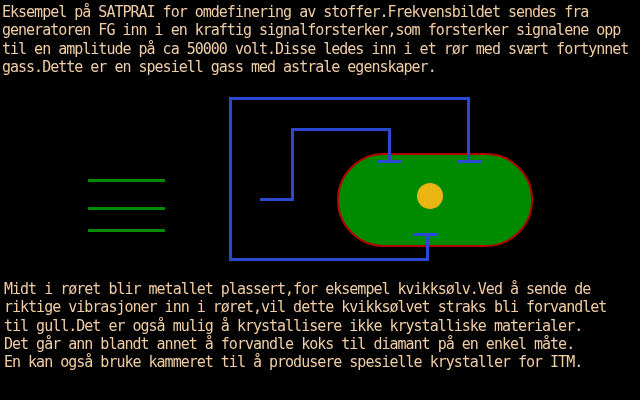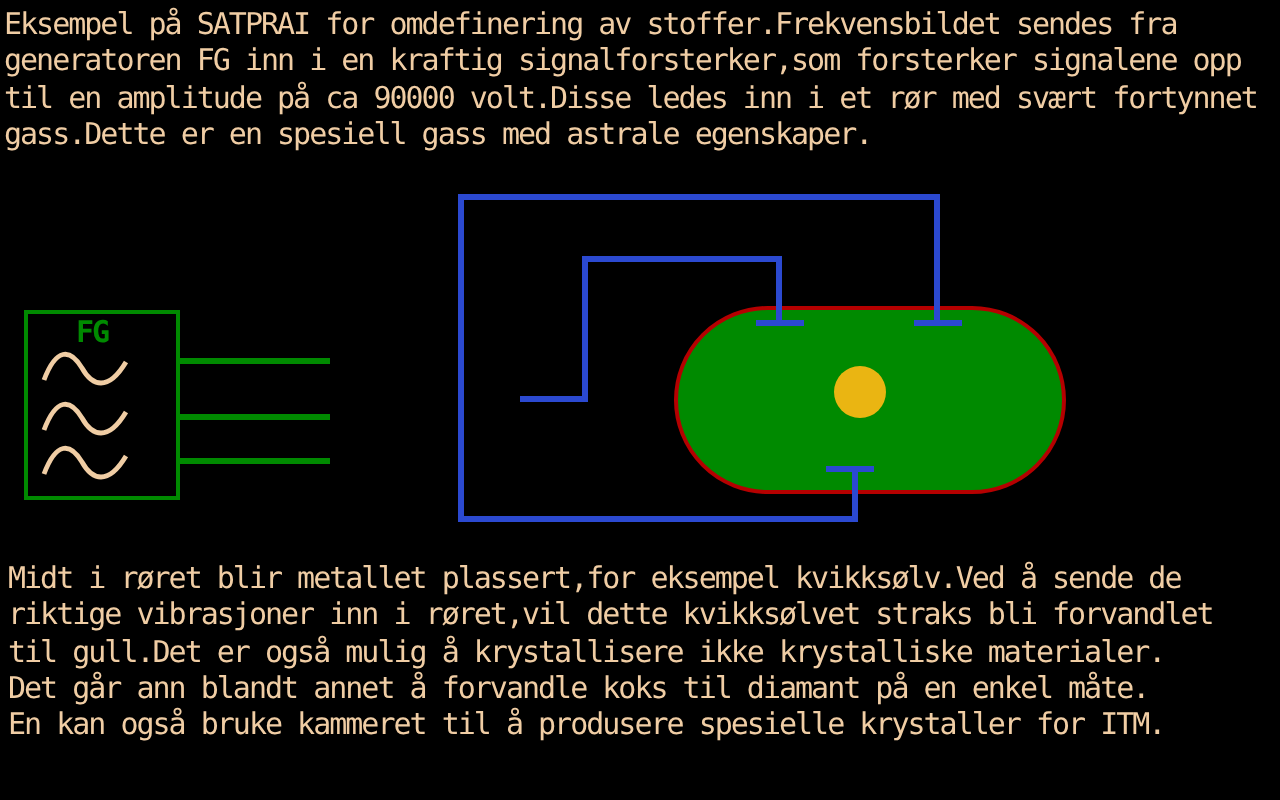--- a/index.html
+++ b/index.html
@@ -96,35 +96,23 @@
     z-index:2;
   }
 </style>
 </head>
 <body>
 
 <div id="screen">
 
   <pre class="blocktext" id="intro-text">Eksempel på SATPRAI for omdefinering av stoffer.Frekvensbildet sendes fra
 generatoren FG inn i en kraftig signalforsterker,som forsterker signalene opp
-til en amplitude på ca 90000 volt.Disse ledes inn i et rør med svært fortynnet
+til en amplitude på ca 50000 volt.Disse ledes inn i et rør med svært fortynnet
 gass.Dette er en spesiell gass med astrale egenskaper.</pre>
 
-  <div class="fg-box">
-    <span class="fg-label">FG</span>
-    <svg class="sine s1" width="46" height="24" viewBox="0 0 46 24">
-      <path d="M2 17 C 8 1, 15 1, 21 11 C 26 20, 34 23, 43 8" stroke="#f0cda4" stroke-width="2.4" fill="none"></path>
-    </svg>
-    <svg class="sine s2" width="46" height="24" viewBox="0 0 46 24">
-      <path d="M2 17 C 8 1, 15 1, 21 11 C 26 20, 34 23, 43 8" stroke="#f0cda4" stroke-width="2.4" fill="none"></path>
-    </svg>
-    <svg class="sine s3" width="46" height="24" viewBox="0 0 46 24">
-      <path d="M2 17 C 8 1, 15 1, 21 11 C 26 20, 34 23, 43 8" stroke="#f0cda4" stroke-width="2.4" fill="none"></path>
-    </svg>
-  </div>
 
   <div class="gline g1"></div>
   <div class="gline g2"></div>
   <div class="gline g3"></div>
 
   <div class="wire w-bypass-v"></div>
   <div class="wire w-top-rail"></div>
   <div class="wire w-e2-v"></div>
   <div class="wire w-tip-out"></div>
   <div class="wire w-mid-v"></div>

